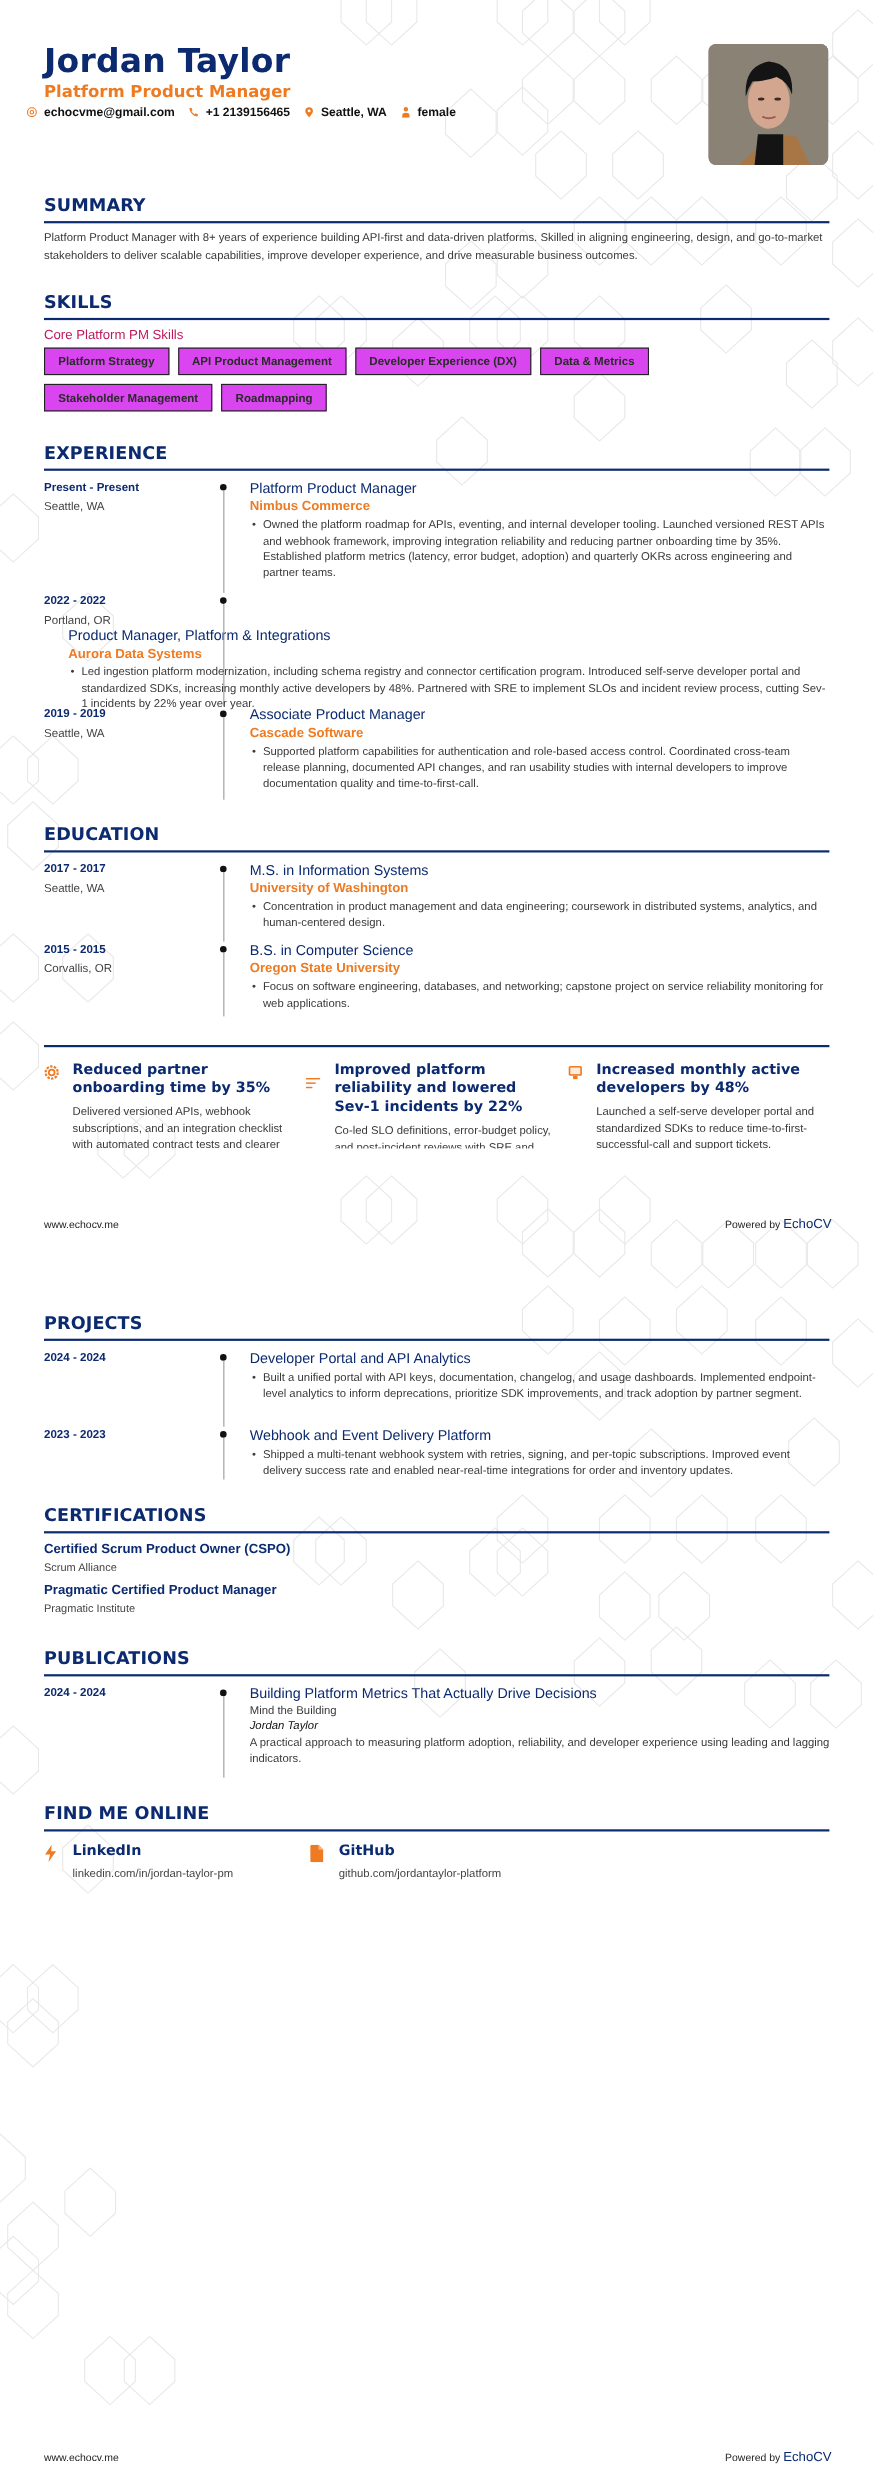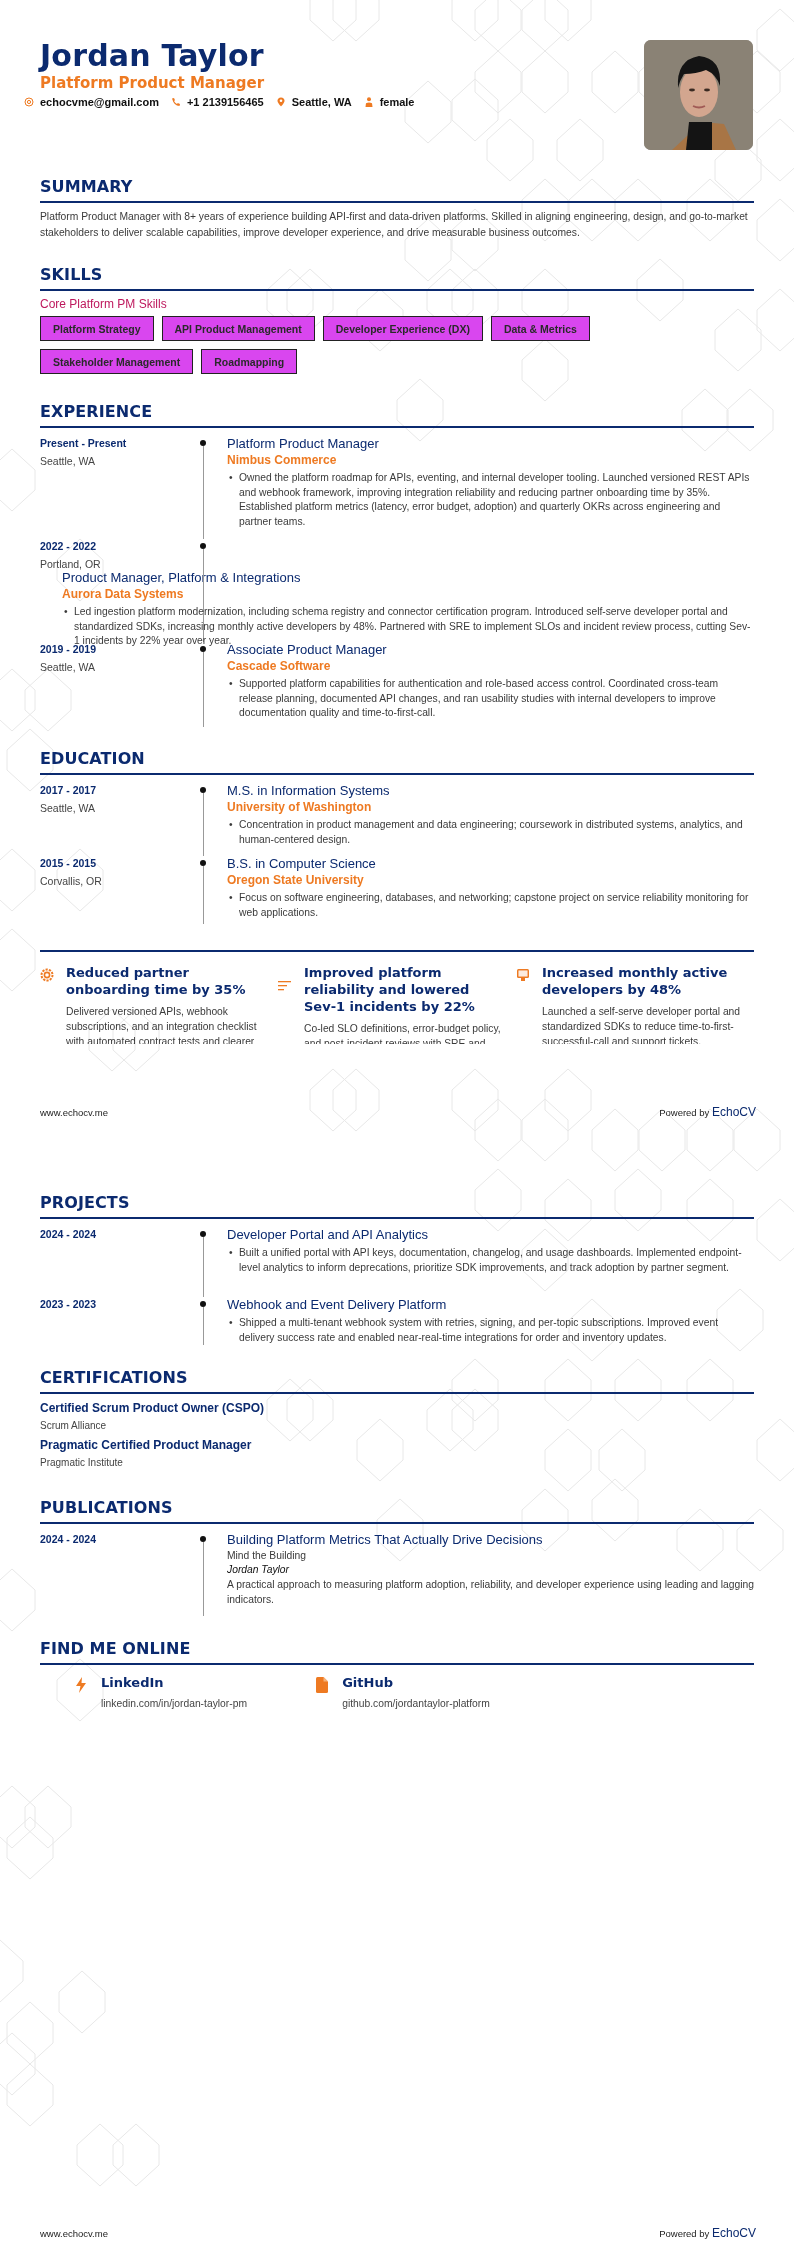--- a/index.html
+++ b/index.html
@@ -55,21 +55,21 @@
   .ach-body { width: 200px; }
   .ach-title { font-size: 13px; font-weight: 700; color: #0b2a6f; line-height: 17px; font-family: "DejaVu Sans", sans-serif; }
   .ach-text { font-size: 10.3px; line-height: 15px; color: #3a3a3a; margin-top: 6px; }
 
   
   .cert-name { font-size: 12px; font-weight: 700; color: #0b2a6f; margin-top: 7px; }
   .cert-org { font-size: 10px; color: #444; margin-top: 5px; }
 
   
   .online-row { display: flex; margin-top: 10px; }
-  .online { width: 242px; display: flex; justify-content: center; }
+  .online { width: 242px; display: flex; }
   .online-icon { width: 26px; padding-top: 2px; }
   .online-label { font-size: 13px; font-weight: 700; color: #0b2a6f; font-family: "DejaVu Sans", sans-serif; }
   .online-url { font-size: 10.3px; color: #444; margin-top: 8px; }
 
   .footer { position: absolute; left: 40px; width: 716px; display: flex; justify-content: space-between; align-items: baseline; font-size: 9.5px; color: #222; }
   .footer .brand { font-size: 12px; color: #0b2a6f; }
 </style>
 </head>
 <body>
 

